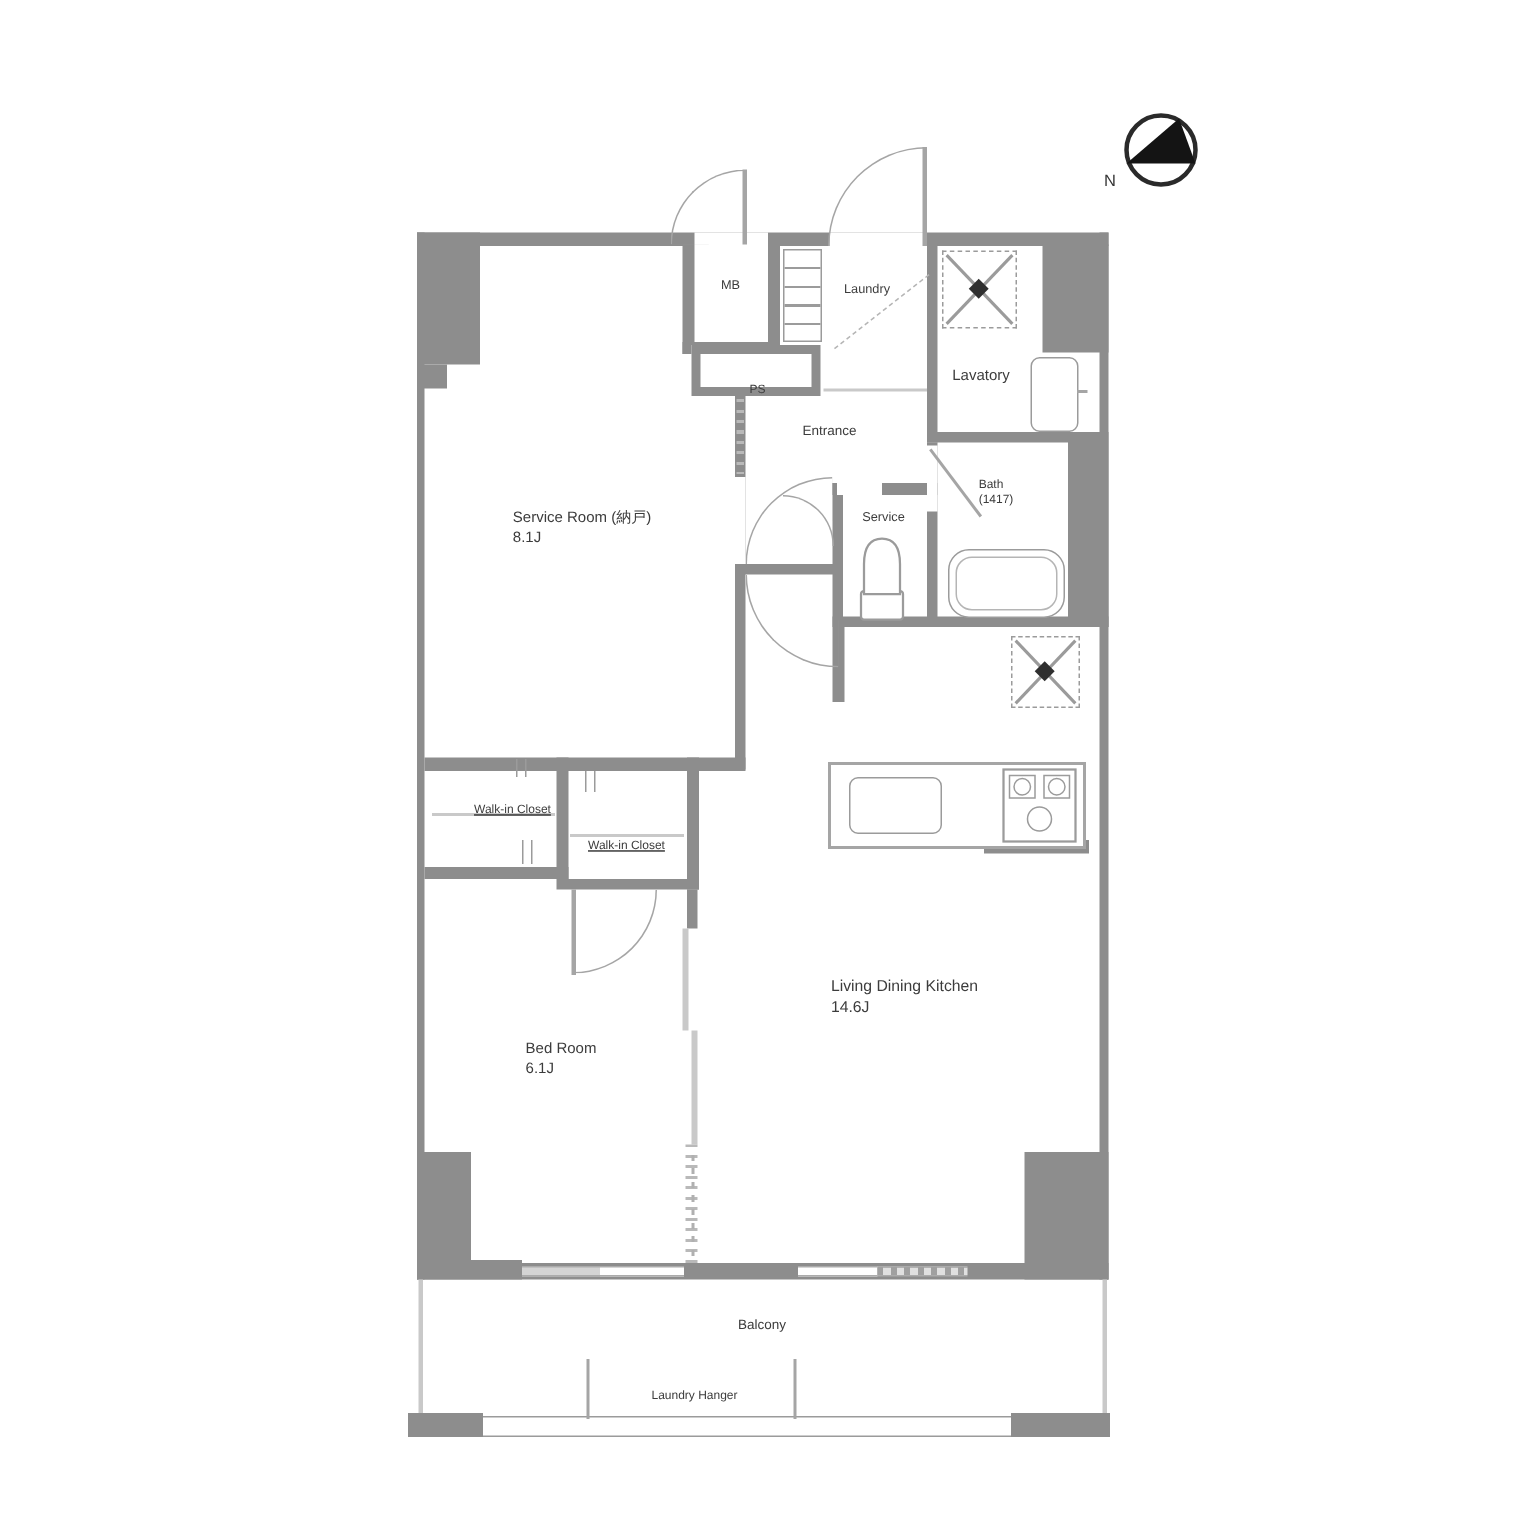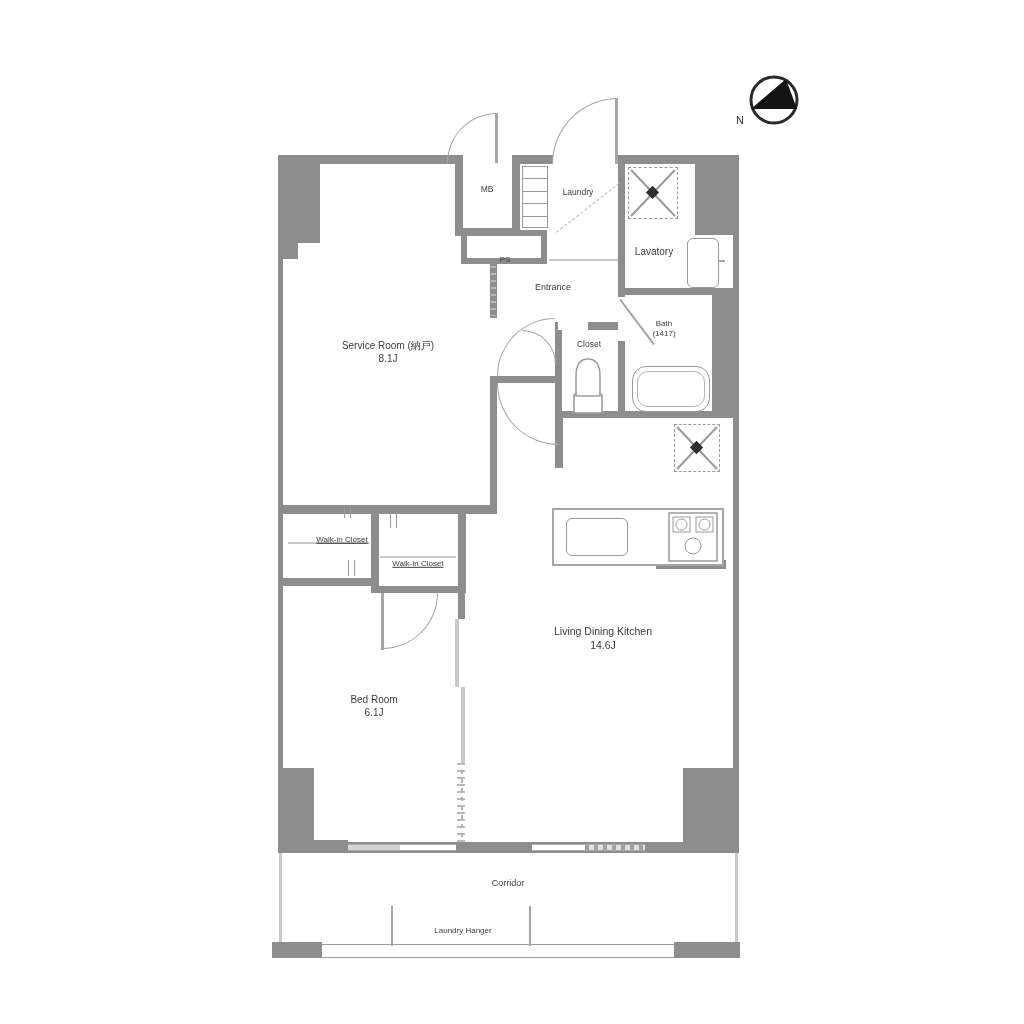--- a/index.html
+++ b/index.html
@@ -10,21 +10,21 @@
   .thin{position:absolute;background:#c9c9c9;}
   .win{position:absolute;background:#fff;border-top:1.5px solid #ababab;border-bottom:1.5px solid #ababab;box-sizing:border-box;}
   .fx{position:absolute;border:1.5px solid #9b9b9b;background:#fff;box-sizing:border-box;}
   .dash{position:absolute;border:1.5px dashed #9b9b9b;background:#fff;box-sizing:border-box;}
   .arc{position:absolute;box-sizing:border-box;}
   .arc.tl{border-top:1.5px solid #a5a5a5;border-left:1.5px solid #a5a5a5;border-top-left-radius:100% 100%;}
   .arc.tr{border-top:1.5px solid #a5a5a5;border-right:1.5px solid #a5a5a5;border-top-right-radius:100% 100%;}
   .arc.bl{border-bottom:1.5px solid #a5a5a5;border-left:1.5px solid #a5a5a5;border-bottom-left-radius:100% 100%;}
   .arc.br{border-bottom:1.5px solid #a5a5a5;border-right:1.5px solid #a5a5a5;border-bottom-right-radius:100% 100%;}
   .leaf{position:absolute;background:#a5a5a5;}
-  .lbl{position:absolute;transform:translate(-50%,-50%);text-align:center;color:#3c3c3c;
+  .lbl{position:absolute;transform:translate(-50%,-50%);text-align:left;color:#3c3c3c;
        line-height:1.3;white-space:nowrap;}
   .wrap{white-space:normal;text-decoration:underline;}
   .hatch-v{position:absolute;background:repeating-linear-gradient(to bottom,#b9b9b9 0 2px,transparent 2px 7px);}
   .dash-v{position:absolute;background:repeating-linear-gradient(to bottom,#b0b0b0 0 4px,transparent 4px 9px);width:2px;}
   .tick{position:absolute;border-left:1.5px solid #9b9b9b;border-right:1.5px solid #9b9b9b;width:7px;box-sizing:border-box;}
 </style>
 </head>
 <body>
 
 <div class="page">
@@ -159,32 +159,32 @@
   </div>
 
   <div class="lbl" style="left:487px;top:190px;font-size:8.5px">MB</div>
   <div class="lbl" style="left:505px;top:260px;font-size:8px">PS</div>
   <div class="lbl" style="left:578px;top:193px;font-size:8.5px">Laundry</div>
   <div class="lbl" style="left:654px;top:251px;font-size:10px">Lavatory</div>
   <div class="lbl" style="left:664px;top:329px;font-size:8px">
     <div>Bath</div>
     <div>(1417)</div>
   </div>
-  <div class="lbl" style="left:589px;top:345px;font-size:8.5px">Closet</div>
+  <div class="lbl" style="left:589px;top:345px;font-size:8.5px">Service</div>
   <div class="lbl" style="left:553px;top:288px;font-size:9px">Entrance</div>
   <div class="lbl" style="left:388px;top:352px;font-size:10px">
     <div>Service Room (納戸)</div>
     <div>8.1J</div>
   </div>
   <div class="lbl wrap" style="left:342px;top:540px;font-size:8px;width:52px">Walk-in Closet</div>
   <div class="lbl wrap" style="left:418px;top:564px;font-size:8px;width:52px">Walk-in Closet</div>
   <div class="lbl" style="left:374px;top:706px;font-size:10px">
     <div>Bed Room</div>
     <div>6.1J</div>
   </div>
-  <div class="lbl" style="left:603px;top:639px;font-size:10.5px">
+  <div class="lbl" style="left:603px;top:665px;font-size:10.5px">
     <div>Living Dining Kitchen</div>
     <div>14.6J</div>
   </div>
-  <div class="lbl" style="left:508px;top:884px;font-size:9px">Corridor</div>
+  <div class="lbl" style="left:508px;top:884px;font-size:9px">Balcony</div>
   <div class="lbl" style="left:463px;top:931px;font-size:8px">Laundry Hanger</div>
 
 </div>
 
 </body></html>

